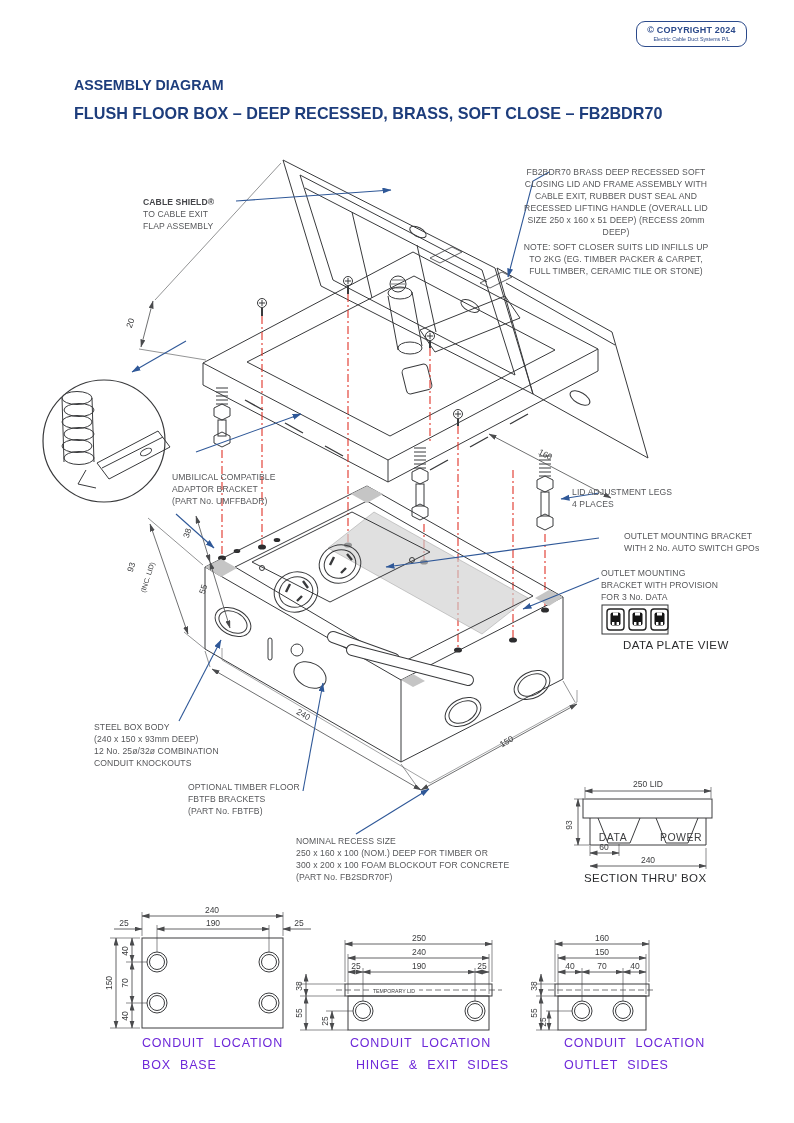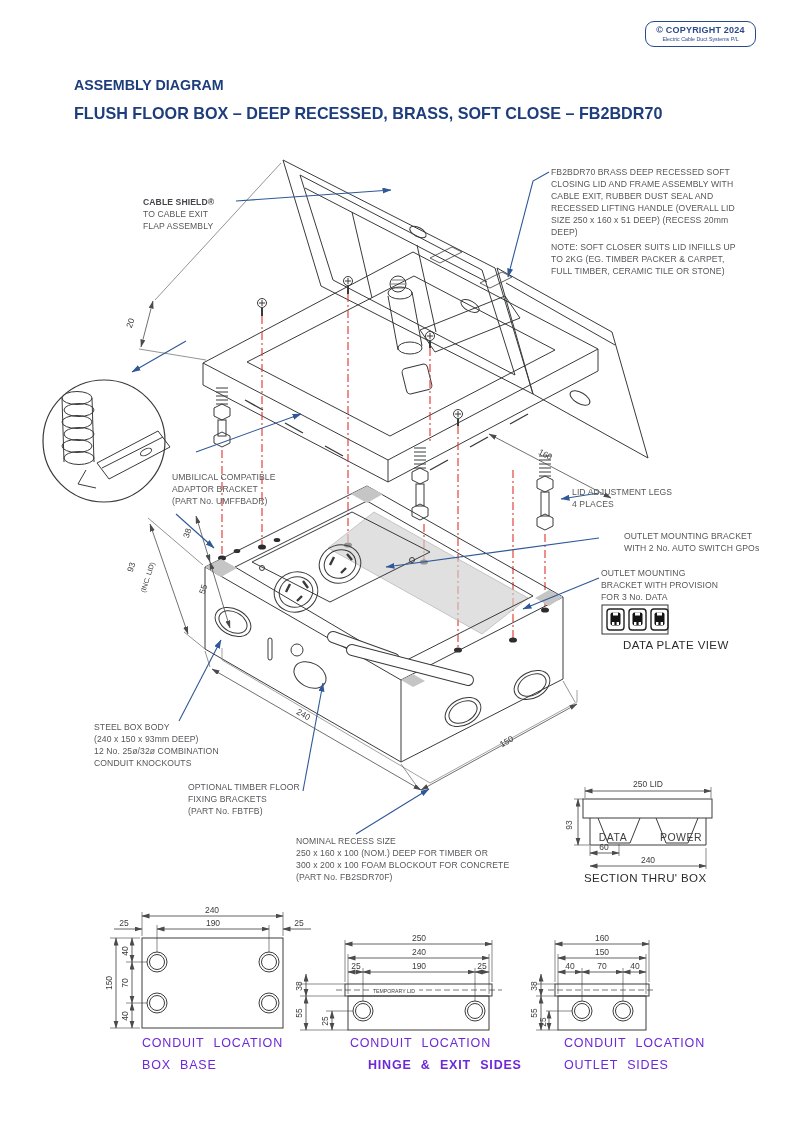--- a/index.html
+++ b/index.html
@@ -1,20 +1,20 @@
 <!DOCTYPE html>
 <html><head>
 <meta charset="utf-8">
 <style>
   html,body{margin:0;padding:0;}
   body{width:794px;height:1123px;position:relative;background:#ffffff;
        font-family:"Liberation Sans",sans-serif;overflow:hidden;}
   svg{position:absolute;left:0;top:0;font-family:"Liberation Sans",sans-serif;}
   .badge{position:absolute;left:636px;top:21px;width:101px;border:1.2px solid #2b4a8b;
-         border-radius:9px;padding:3px 4px 4px 4px;text-align:center;color:#2b4a8b;margin-left:9px;}
+         border-radius:9px;padding:3px 4px 4px 4px;text-align:center;color:#2b4a8b;}
   .badge .l1{font-size:9px;font-weight:bold;letter-spacing:.2px;}
   .badge .l2{font-size:5.3px;margin-top:1px;}
   .t1{position:absolute;left:74px;top:76px;font-size:15px;font-weight:bold;color:#1d3d7c;
       transform:scaleX(.95);transform-origin:left;}
   .t2{position:absolute;left:74px;top:104px;font-size:17px;font-weight:bold;color:#1d3d7c;
       transform:scaleX(.95);transform-origin:left;}
   .callout{position:absolute;font-size:8.6px;line-height:12px;color:#56575a;letter-spacing:.1px;}
   .callout .b{font-weight:bold;color:#45464a;}
   .callout .gap{margin-top:3px;}
   .cap{position:absolute;font-size:12.5px;color:#6d28d9;letter-spacing:.8px;word-spacing:5px;}
@@ -388,21 +388,21 @@
 
 <div class="t1">ASSEMBLY DIAGRAM</div>
 <div class="t2">FLUSH FLOOR BOX – DEEP RECESSED, BRASS, SOFT CLOSE – FB2BDR70</div>
 
 <div class="callout" style="left:143px;top:196px;width:115px;">
   <div class="b">CABLE SHIELD®</div>
   <div>TO CABLE EXIT</div>
   <div>FLAP ASSEMBLY</div>
 </div>
 
-<div class="callout" style="left:551px;top:166px;width:192px;">
+<div class="callout" style="left:520px;top:166px;width:192px;text-align:center;">
   <div>FB2BDR70 BRASS DEEP RECESSED SOFT</div>
   <div>CLOSING LID AND FRAME ASSEMBLY WITH</div>
   <div>CABLE EXIT, RUBBER DUST SEAL AND</div>
   <div>RECESSED LIFTING HANDLE (OVERALL LID</div>
   <div>SIZE 250 x 160 x 51 DEEP) (RECESS 20mm</div>
   <div>DEEP)</div>
   <div class="gap">NOTE: SOFT CLOSER SUITS LID INFILLS UP</div>
   <div>TO 2KG (EG. TIMBER PACKER &amp; CARPET,</div>
   <div>FULL TIMBER, CERAMIC TILE OR STONE)</div>
 </div>
@@ -431,32 +431,32 @@
 
 <div class="callout" style="left:94px;top:721px;width:175px;">
   <div>STEEL BOX BODY</div>
   <div>(240 x 150 x 93mm DEEP)</div>
   <div>12 No. 25ø/32ø COMBINATION</div>
   <div>CONDUIT KNOCKOUTS</div>
 </div>
 
 <div class="callout" style="left:188px;top:781px;width:150px;">
   <div>OPTIONAL TIMBER FLOOR</div>
-  <div>FIXING BRACKETS</div>
+  <div>FBTFB BRACKETS</div>
   <div>(PART No. FBTFB)</div>
 </div>
 
 <div class="callout" style="left:296px;top:835px;width:240px;">
   <div>NOMINAL RECESS SIZE</div>
   <div>250 x 160 x 100 (NOM.) DEEP FOR TIMBER OR</div>
   <div>300 x 200 x 100 FOAM BLOCKOUT FOR CONCRETE</div>
   <div>(PART No. FB2SDR70F)</div>
 </div>
 
 <div class="cap2" style="left:588px;top:639px;margin-left:35px;">DATA PLATE VIEW</div>
 <div class="cap2" style="left:584px;top:872px;">SECTION THRU' BOX</div>
 
 <div class="cap" style="left:142px;top:1036px;">CONDUIT LOCATION</div>
 <div class="cap" style="left:142px;top:1058px;">BOX BASE</div>
 <div class="cap" style="left:350px;top:1036px;">CONDUIT LOCATION</div>
-<div class="cap" style="left:368px;top:1058px;font-weight:bold;">HINGE &amp; EXIT SIDES</div>
+<div class="cap" style="left:356px;top:1058px;">HINGE &amp; EXIT SIDES</div>
 <div class="cap" style="left:564px;top:1036px;">CONDUIT LOCATION</div>
 <div class="cap" style="left:564px;top:1058px;">OUTLET SIDES</div>
 
 </body></html>

